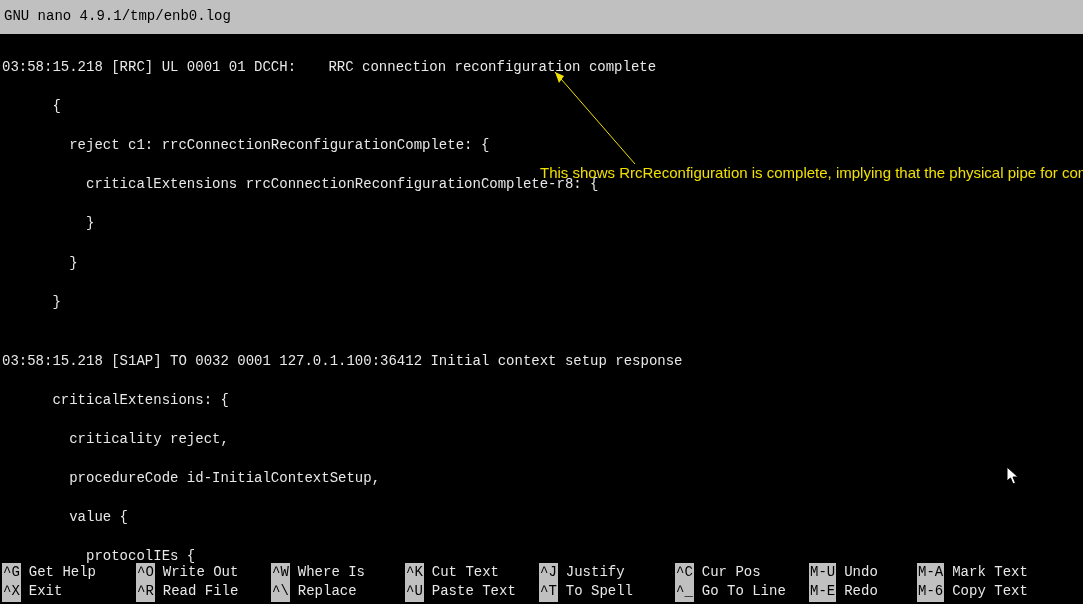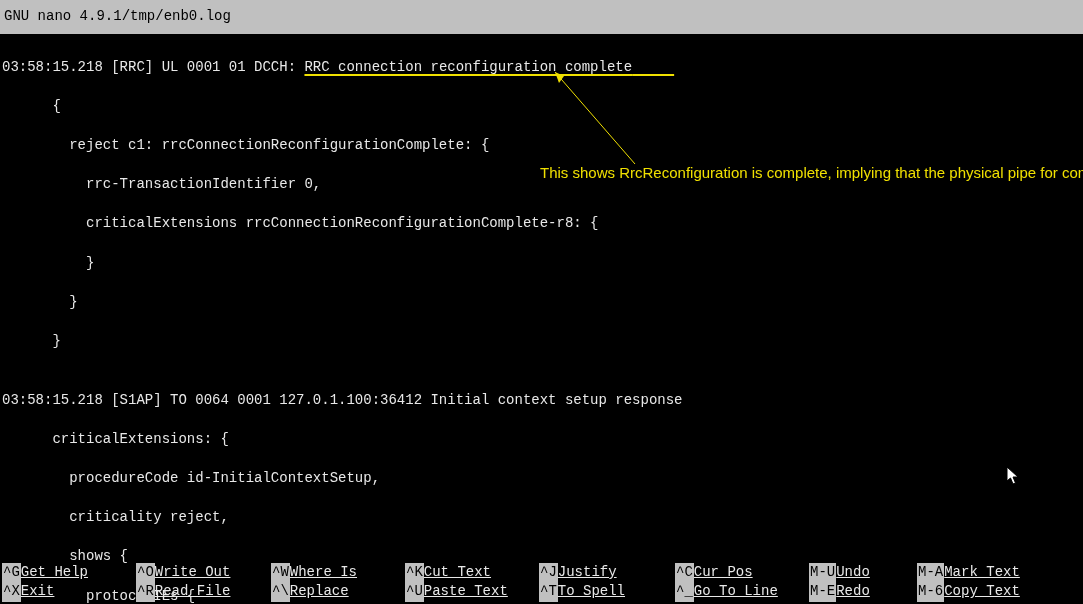--- a/index.html
+++ b/index.html
@@ -23,24 +23,24 @@
     align-items: center;
   }
   .titlebar .appver { flex: 0 0 auto; }
   .titlebar .filename { flex: 1 1 auto; }
   .content {
     padding: 4px 2px 0 2px;
     white-space: pre;
     position: relative;
   }
   .underline {
-    text-decoration: underline;
     text-decoration-color: #f0e000;
     text-decoration-thickness: 2px;
     text-underline-offset: 3px;
+    margin-left: 24px;
   }
   .annotation {
     position: absolute;
     color: #f0e000;
     font-family: Arial, sans-serif;
     font-size: 15px;
     line-height: 1.25;
     width: 420px;
   }
   .footer {
@@ -57,21 +57,21 @@
   }
   .shortcut {
     flex: 0 0 auto;
     display: inline-flex;
   }
   .key {
     background: #c0c0c0;
     color: #000;
     padding: 0 1px;
   }
-  .label { padding-left: 0; text-decoration: underline; }
+  .label { padding-left: 8px; }
   .arrow-svg {
     position: absolute;
     pointer-events: none;
   }
   .mouse-cursor {
     position: absolute;
     width: 14px;
     height: 20px;
     pointer-events: none;
   }
@@ -82,31 +82,30 @@
 <div class="titlebar">
   <span class="appver">GNU nano 4.9.1</span>
   <span class="filename">/tmp/enb0.log</span>
   <span style="width:120px"></span>
 </div>
 
 <div class="content">
 <div><span>03:58:15.218 [RRC] UL 0001 01 DCCH: </span><span class="underline">RRC connection reconfiguration complete</span><span class="underline">     </span></div>
 <div>      {</div>
 <div>        reject c1: rrcConnectionReconfigurationComplete: {</div>
-<div>          rrc-TransactionIdentifier 0,</div>
 <div>          criticalExtensions rrcConnectionReconfigurationComplete-r8: {</div>
 <div>          }</div>
 <div>        }</div>
 <div>      }</div>
 <div></div>
-<div>03:58:15.218 [S1AP] TO 0064 0001 127.0.1.100:36412 Initial context setup response</div>
+<div>03:58:15.218 [S1AP] TO 0032 0001 127.0.1.100:36412 Initial context setup response</div>
 <div>      criticalExtensions: {</div>
+<div>        criticality reject,</div>
 <div>        procedureCode id-InitialContextSetup,</div>
-<div>        criticality reject,</div>
-<div>        shows {</div>
+<div>        value {</div>
 <div>          protocolIEs {</div>
 
 
 
 
 
 
 
 
 

